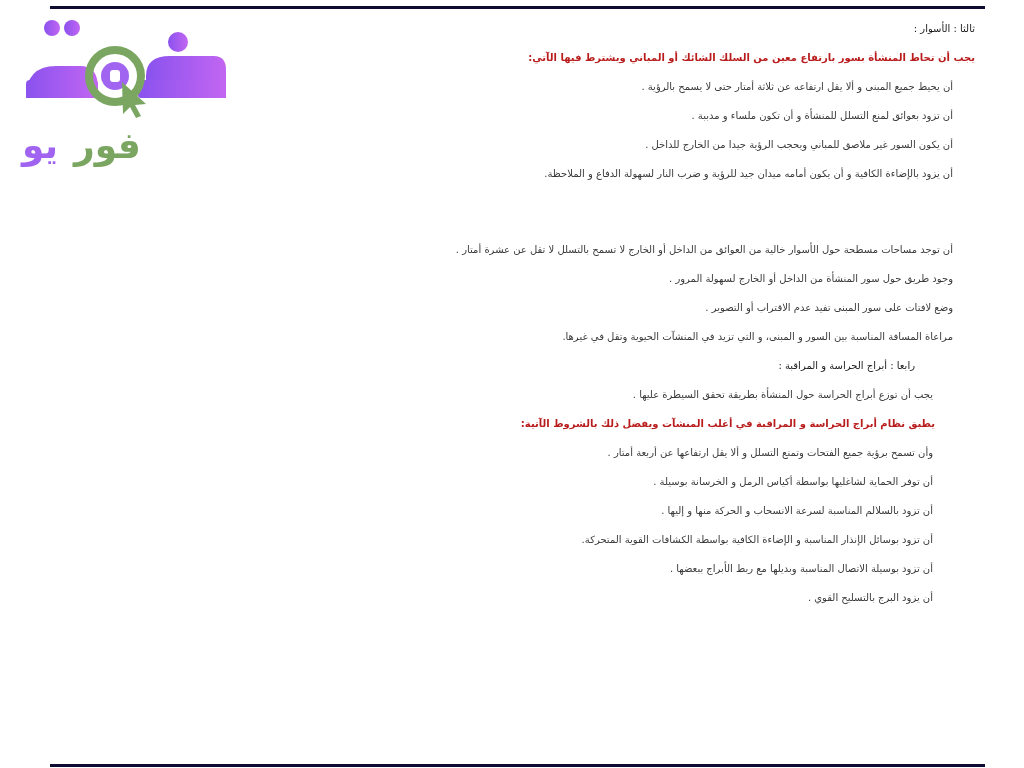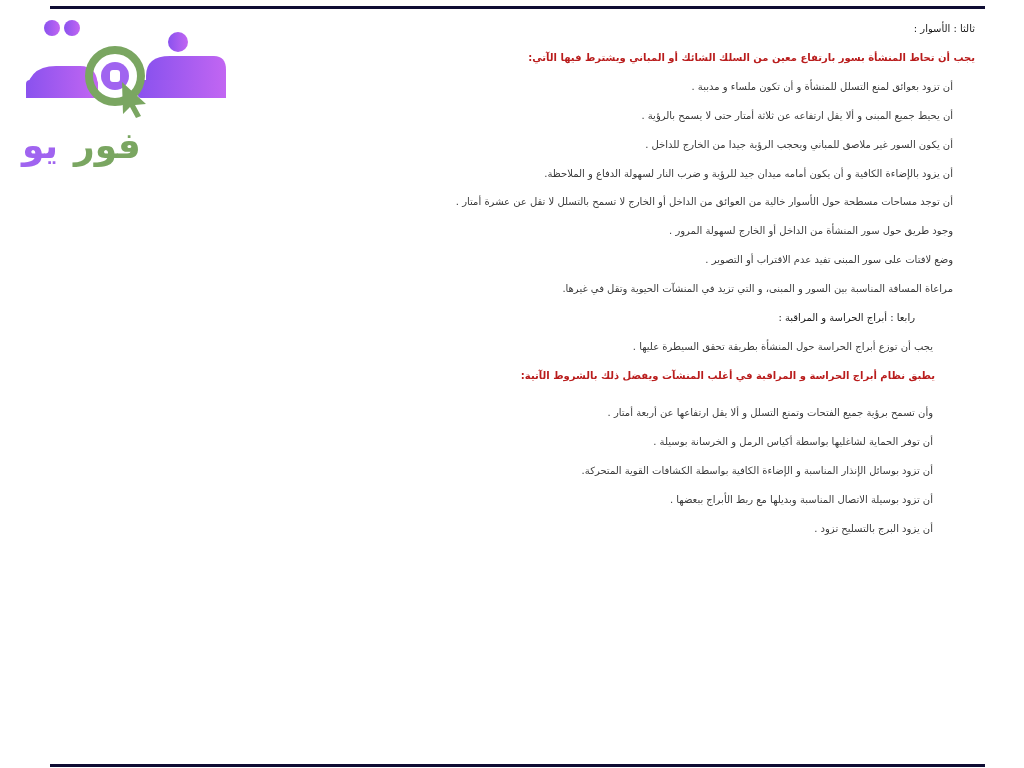--- a/index.html
+++ b/index.html
@@ -18,21 +18,21 @@
     position:absolute; left:40px; top:14px; width:935px;
     direction:rtl; text-align:right;
   }
   .line {
     font-size:10px; line-height:29px; white-space:nowrap;
     color:#3a3a3a; letter-spacing:-0.2px;
   }
   .line.heading { color:#1a1a1a; }
   .line.bold { font-weight:bold; color:#b91c1c; }
   .line.indent { padding-right:22px; }
-  .line.wrap { white-space:normal; line-height:20px; padding-top:4px; padding-bottom:4px; }
+  .line.wrap { white-space:normal; line-height:20px; padding-top:4px; padding-bottom:4px;margin-top:48px; }
   .line.para { white-space:normal; line-height:20px; padding-top:4px; }
   .logo {
     position:absolute; left:18px; top:18px; width:215px; height:150px;
   }
 </style>
 </head>
 <body>
 
 <div class="rule top"></div>
 
@@ -62,34 +62,35 @@
   <g font-family="DejaVu Sans, sans-serif" font-weight="bold" font-size="36">
     <text x="4" y="140" fill="#a064f0">يو</text>
     <text x="56" y="140" fill="#7aa661">فور</text>
   </g>
 </svg>
 
 <div class="page">
   <div class="line heading">ثالثا : الأسوار :</div>
   <div class="line bold">يجب أن تحاط المنشأة بسور بارتفاع معين من السلك الشائك أو المباني ويشترط فيها الآتي:</div>
 
+  <div class="line indent"><span>أن يحيط جميع المبنى و ألا يقل ارتفاعه عن ثلاثة أمتار حتى لا يسمح بالرؤية .</span></div>
   <div class="line indent"><span>أن تزود بعوائق لمنع التسلل للمنشأة و أن تكون ملساء و مدببة .</span></div>
-  <div class="line indent"><span>أن يحيط جميع المبنى و ألا يقل ارتفاعه عن ثلاثة أمتار حتى لا يسمح بالرؤية .</span></div>
   <div class="line indent"><span>أن يكون السور غير ملاصق للمباني ويحجب الرؤية جيدا من الخارج للداخل .</span></div>
   <div class="line indent"><span>أن يزود بالإضاءة الكافية و أن يكون أمامه ميدان جيد للرؤية و ضرب النار لسهولة الدفاع و الملاحظة.</span></div>
   <div class="line indent wrap" style="padding-left:22px;"><span>أن توجد مساحات مسطحة حول الأسوار خالية من العوائق من الداخل أو الخارج لا تسمح بالتسلل لا تقل عن عشرة أمتار .</span></div>
   <div class="line indent"><span>وجود طريق حول سور المنشأة من الداخل أو الخارج لسهولة المرور .</span></div>
   <div class="line indent"><span>وضع لافتات على سور المبنى تفيد عدم الاقتراب أو التصوير .</span></div>
   <div class="line indent"><span>مراعاة المسافة المناسبة بين السور و المبنى، و التي تزيد في المنشآت الحيوية وتقل في غيرها.</span></div>
 
   <div class="line heading" style="padding-right:60px;">رابعا : أبراج الحراسة و المراقبة :</div>
   <div class="line indent" style="padding-right:42px;"><span>يجب أن توزع أبراج الحراسة حول المنشأة بطريقة تحقق السيطرة عليها .</span></div>
 
   <div class="line bold" style="padding-right:40px;">يطبق نظام أبراج الحراسة و المراقبة في أغلب المنشآت ويفضل ذلك بالشروط الآتية:</div>
-  <div class="line indent" style="padding-right:42px;margin-top:8px;"><span>وأن تسمح برؤية جميع الفتحات وتمنع التسلل و ألا يقل ارتفاعها عن أربعة أمتار .</span></div>
+  <div class="line indent" style="padding-right:42px;"><span>وأن تسمح برؤية جميع الفتحات وتمنع التسلل و ألا يقل ارتفاعها عن أربعة أمتار .</span></div>
   <div class="line indent" style="padding-right:42px;"><span>أن توفر الحماية لشاغليها بواسطة أكياس الرمل و الخرسانة بوسيلة .</span></div>
+  <div class="line indent" style="padding-right:42px;"><span>أن تزود بالسلالم المناسبة لسرعة الانسحاب و الحركة منها و إليها .</span></div>
   <div class="line indent" style="padding-right:42px;"><span>أن تزود بوسائل الإنذار المناسبة و الإضاءة الكافية بواسطة الكشافات القوية المتحركة.</span></div>
   <div class="line indent" style="padding-right:42px;"><span>أن تزود بوسيلة الاتصال المناسبة وبديلها مع ربط الأبراج ببعضها .</span></div>
-  <div class="line indent" style="padding-right:42px;"><span>أن يزود البرج بالتسليح تزود .</span></div>
+  <div class="line indent" style="padding-right:42px;"><span>أن يزود البرج بالتسليح القوي .</span></div>
 
 </div>
 
 <div class="rule bottom"></div>
 
 </body></html>

